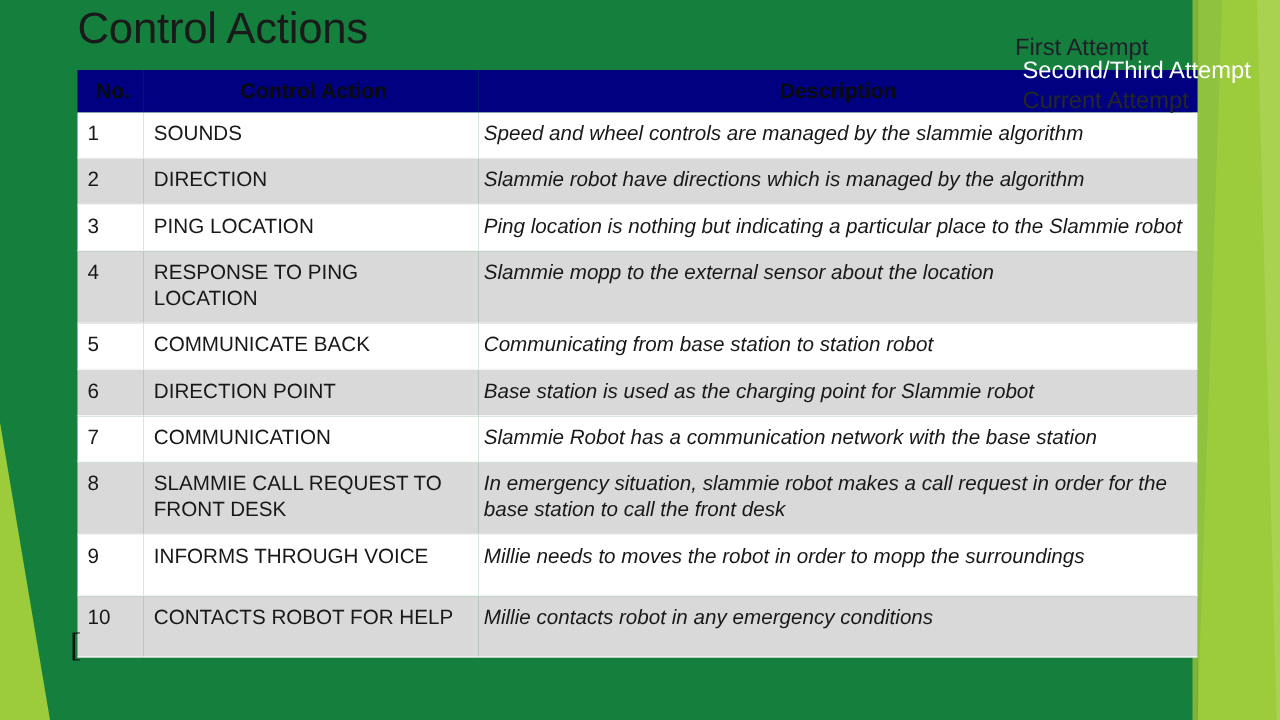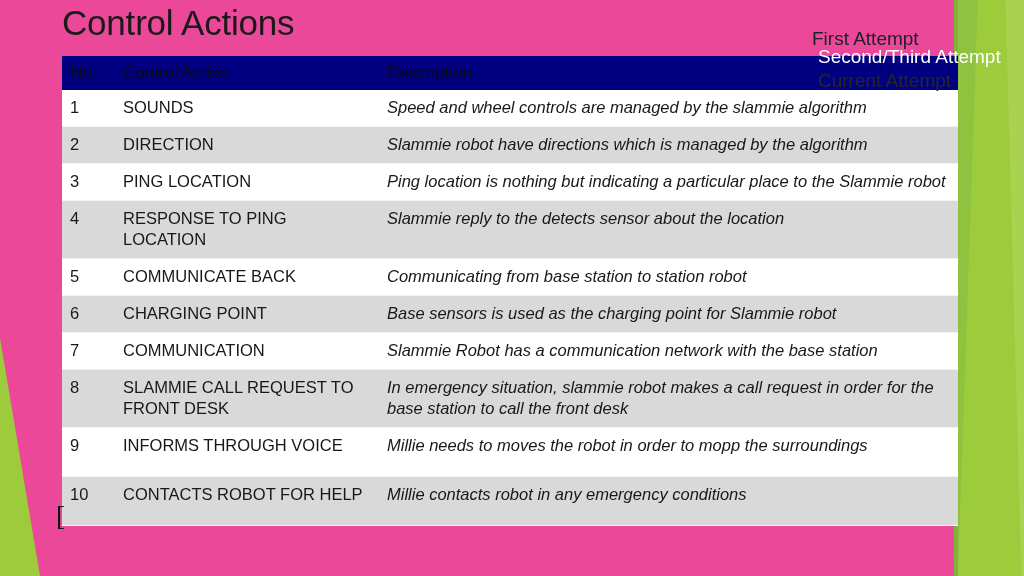--- a/index.html
+++ b/index.html
@@ -13,21 +13,21 @@
     font-family: "Liberation Sans", sans-serif;
     overflow: hidden;
     position: relative;
   }
 
   #slide {
     position: absolute;
     left: 0; top: 0;
     width: 1024px;
     height: 576px;
-    background: #ec4899;
+    background: #15803d;
     overflow: hidden;
   }
 
   
   .deco-right-panel {
     position: absolute;
     right: 0; top: 0;
     width: 66px;
     height: 576px;
     background: #8fc33f;
@@ -89,22 +89,22 @@
     table-layout: fixed;
   }
   table.ctrl col.c-no    { width: 53px; }
   table.ctrl col.c-act   { width: 268px; }
   table.ctrl col.c-desc  { width: 575px; }
 
   table.ctrl th {
     background: #000080;
     color: #0b0b0b;
     font-size: 17px;
-    font-weight: normal;
-    text-align: left;
+    font-weight: bold;
+    text-align: center;
     padding: 7px 4px 8px 8px;
     vertical-align: middle;
     line-height: 19px;
   }
   table.ctrl th.h-desc { padding-left: 4px; margin-left: 36px; }
 
   table.ctrl td {
     font-size: 16.5px;
     color: #181818;
     vertical-align: top;
@@ -194,31 +194,31 @@
           <td class="td-desc">Slammie robot have directions which is managed by the algorithm</td>
         </tr>
         <tr class="plain">
           <td class="td-no">3</td>
           <td class="td-act">PING LOCATION</td>
           <td class="td-desc">Ping location is nothing but indicating a particular place to the Slammie robot</td>
         </tr>
         <tr class="shaded">
           <td class="td-no">4</td>
           <td class="td-act">RESPONSE TO PING LOCATION</td>
-          <td class="td-desc">Slammie reply to the detects sensor about the location</td>
+          <td class="td-desc">Slammie mopp to the external sensor about the location</td>
         </tr>
         <tr class="plain">
           <td class="td-no">5</td>
           <td class="td-act">COMMUNICATE BACK</td>
           <td class="td-desc">Communicating from base station to station robot</td>
         </tr>
         <tr class="shaded">
           <td class="td-no">6</td>
-          <td class="td-act">CHARGING POINT</td>
-          <td class="td-desc">Base sensors is used as the charging point for Slammie robot</td>
+          <td class="td-act">DIRECTION POINT</td>
+          <td class="td-desc">Base station is used as the charging point for Slammie robot</td>
         </tr>
         <tr class="plain">
           <td class="td-no">7</td>
           <td class="td-act">COMMUNICATION</td>
           <td class="td-desc">Slammie Robot has a communication network with the base station</td>
         </tr>
         <tr class="shaded">
           <td class="td-no">8</td>
           <td class="td-act">SLAMMIE CALL REQUEST TO FRONT DESK</td>
           <td class="td-desc">In emergency situation, slammie robot makes a call request in order for the base station to call the front desk</td>

